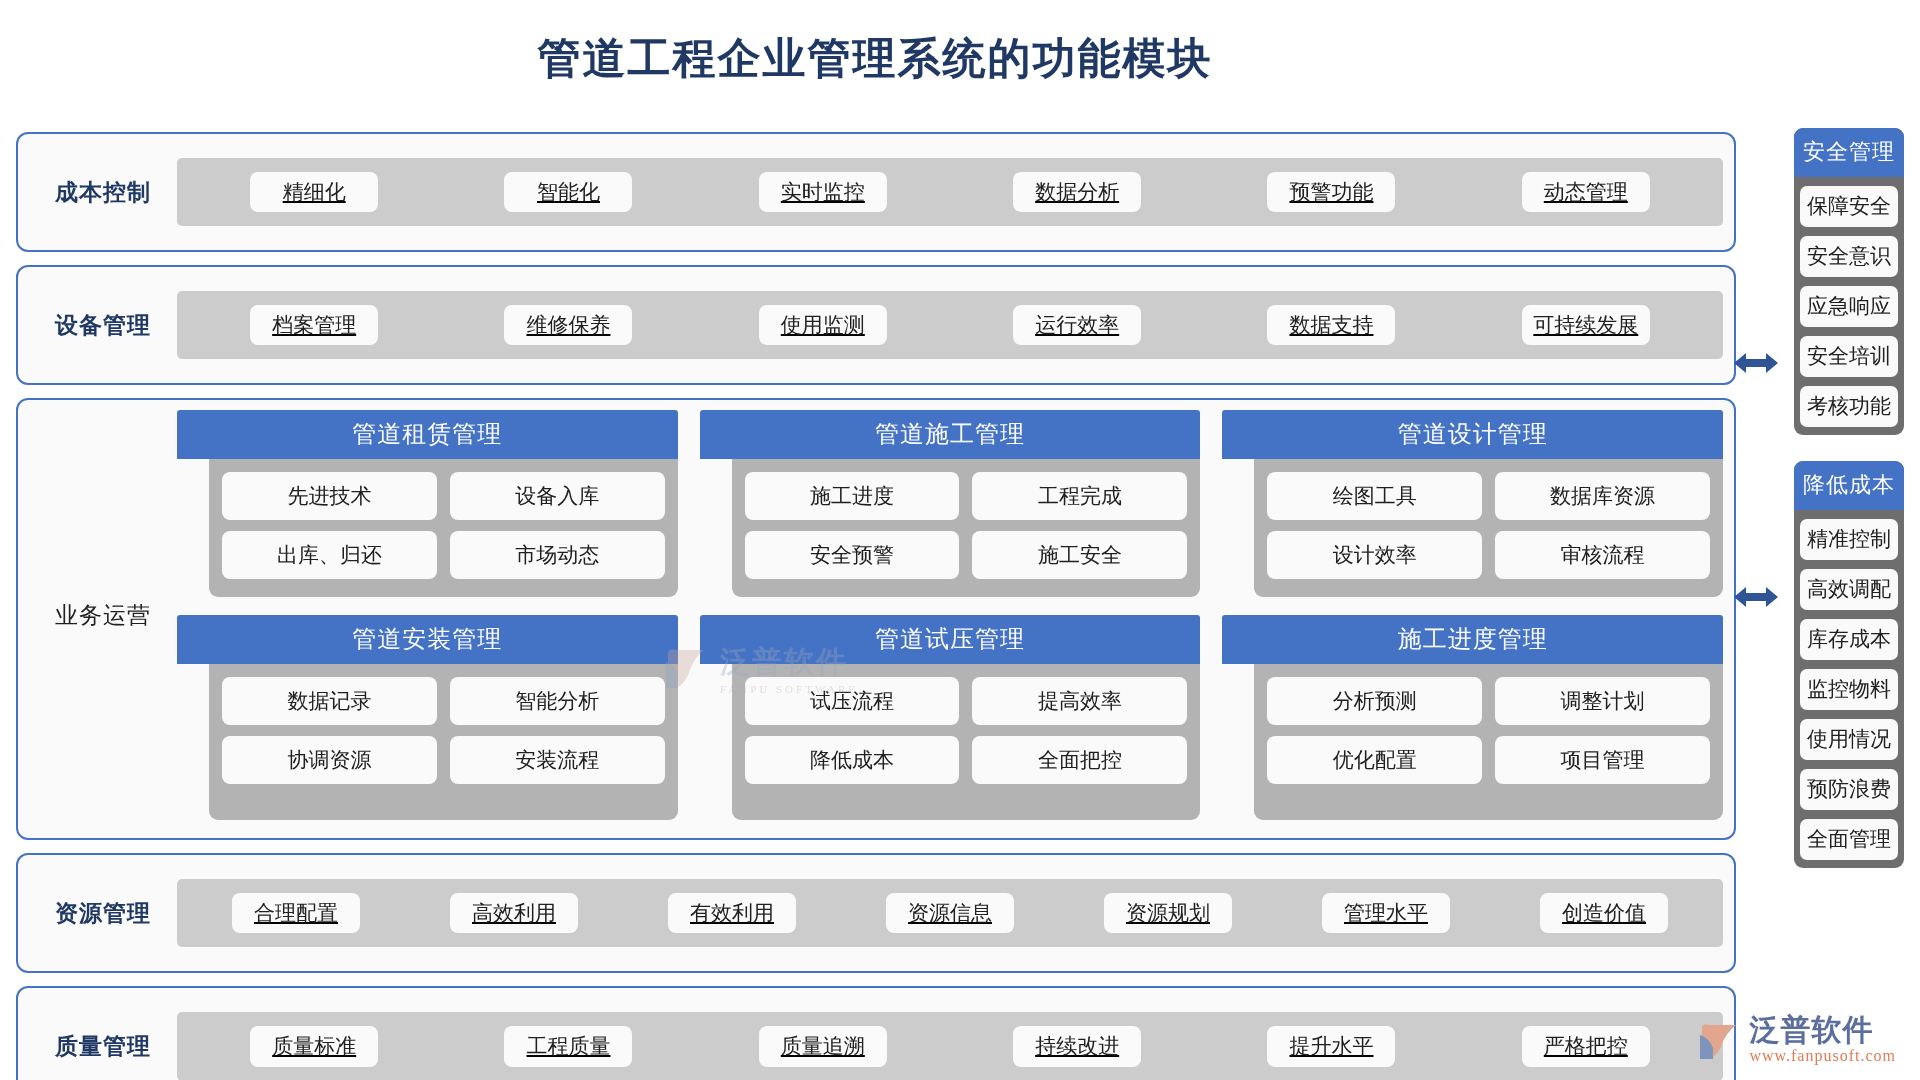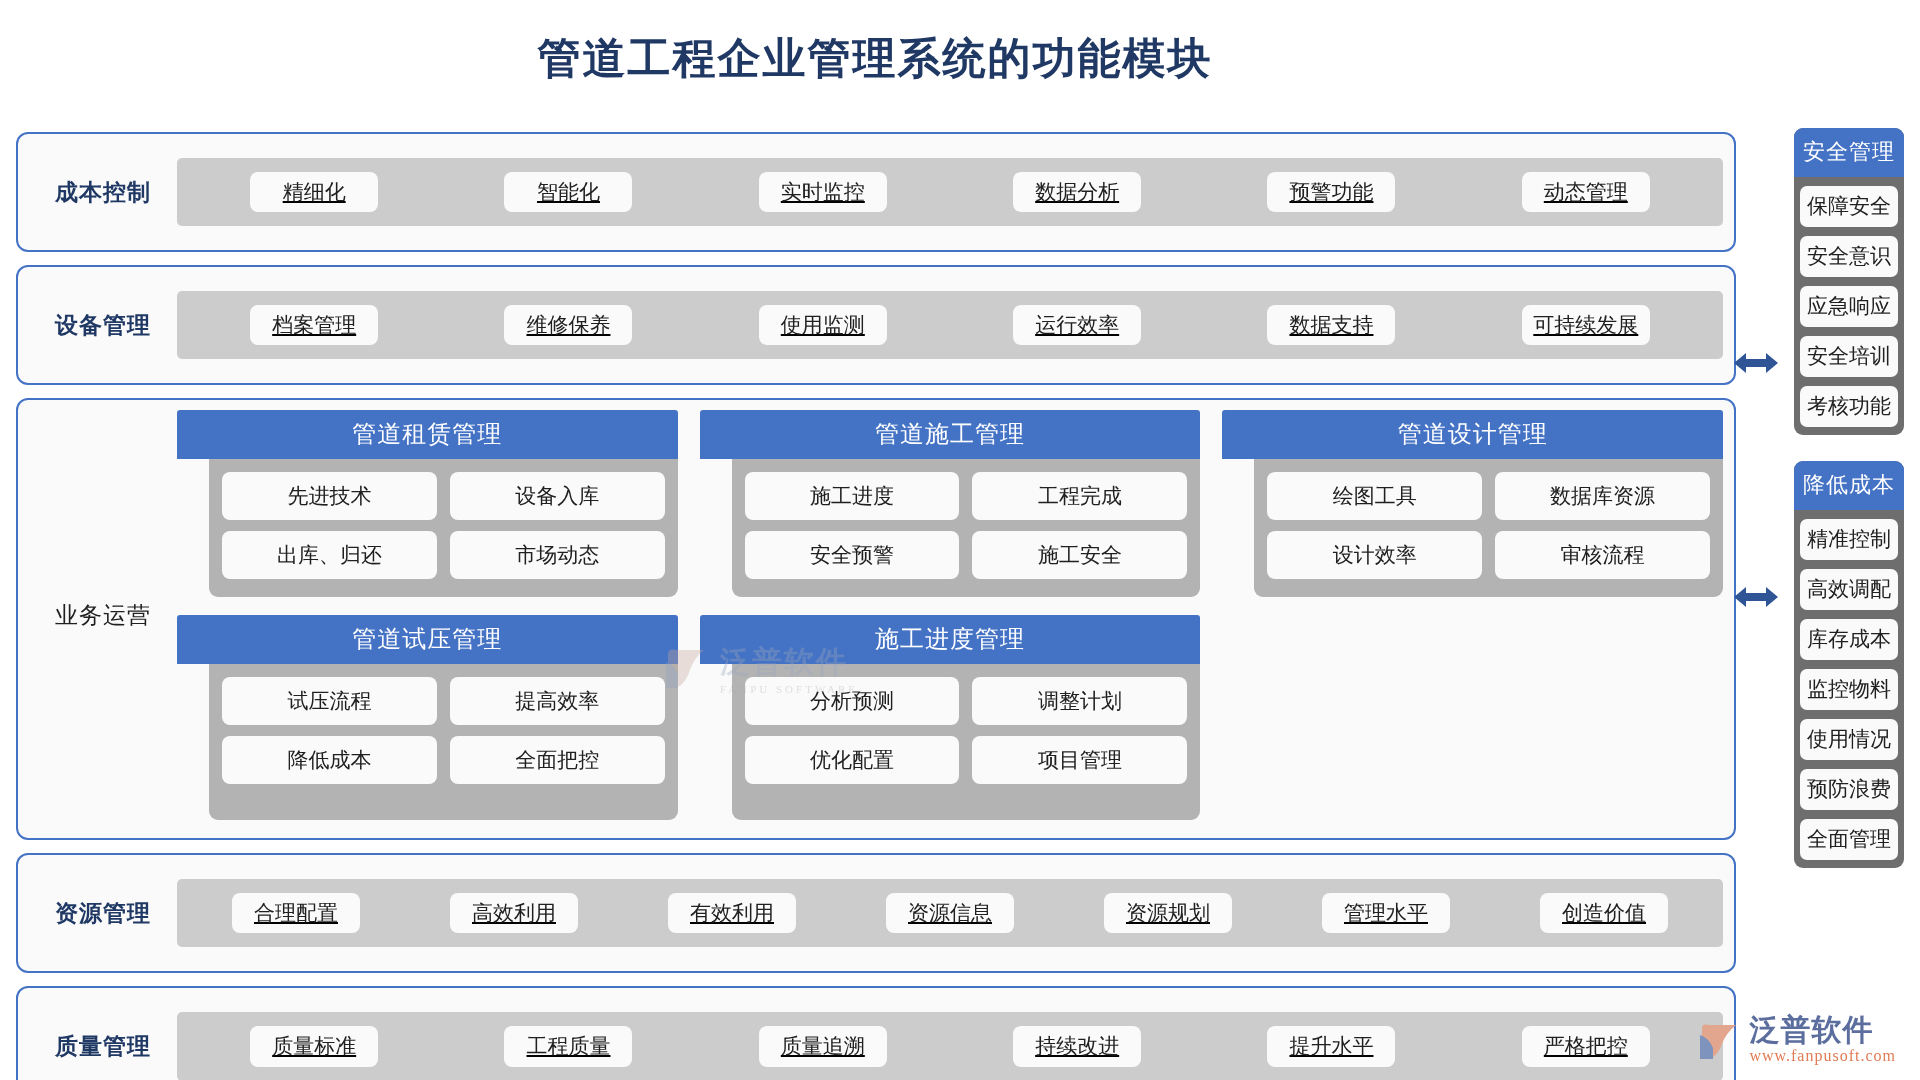--- a/index.html
+++ b/index.html
@@ -254,20 +254,29 @@
               <div class="cell">施工安全</div>
             </div>
           </div>
           <div class="card">
             <div class="card-head">管道设计管理</div>
             <div class="card-body">
               <div class="cell">绘图工具</div>
               <div class="cell">数据库资源</div>
               <div class="cell">设计效率</div>
               <div class="cell">审核流程</div>
+            </div>
+          </div>
+          <div class="card">
+            <div class="card-head">管道安装管理</div>
+            <div class="card-body tall">
+              <div class="cell">数据记录</div>
+              <div class="cell">智能分析</div>
+              <div class="cell">协调资源</div>
+              <div class="cell">安装流程</div>
             </div>
           </div>
           <div class="card">
             <div class="card-head">管道试压管理</div>
             <div class="card-body tall">
               <div class="cell">试压流程</div>
               <div class="cell">提高效率</div>
               <div class="cell">降低成本</div>
               <div class="cell">全面把控</div>
             </div>

